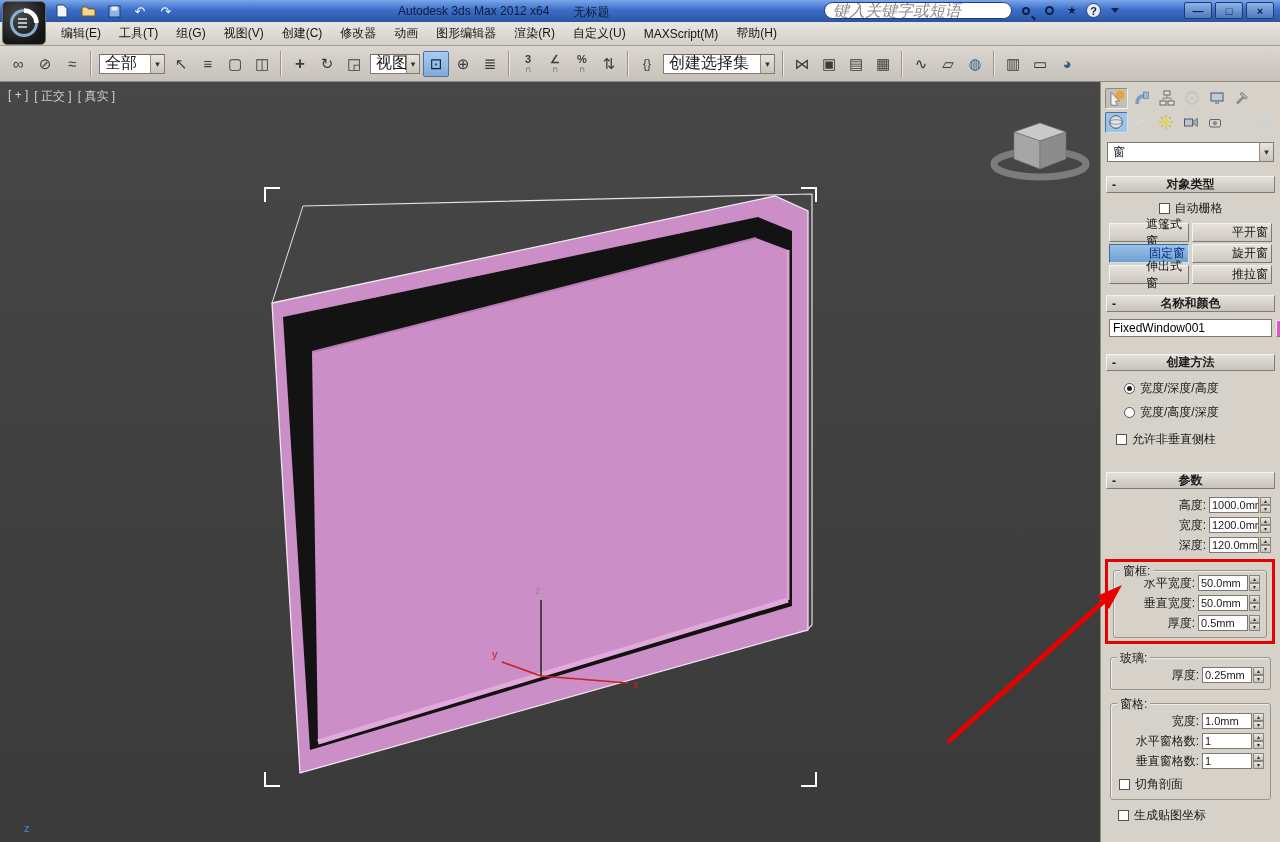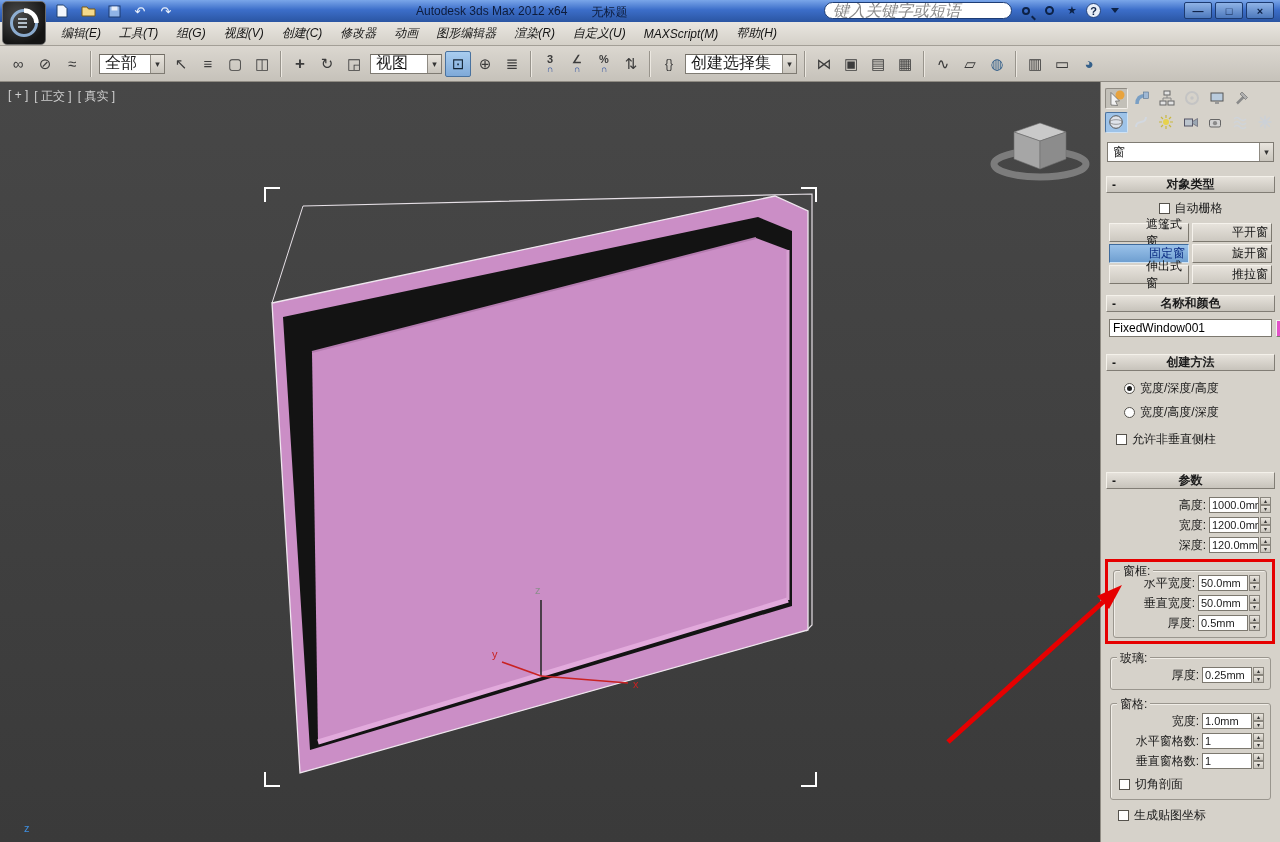--- a/index.html
+++ b/index.html
@@ -9,41 +9,41 @@
 
   
   .titlebar { position:absolute; top:0; left:0; right:0; height:22px;
     background:linear-gradient(180deg,#7aa6e9 0%,#3c6ec9 45%,#2a55a2 100%); z-index:20; }
   .logo { position:absolute; top:1px; left:2px; width:44px; height:44px; z-index:30;
     background:radial-gradient(circle at 35% 30%, #4a4a4a, #141414 75%);
     border:1px solid #6b6b6b; border-radius:5px; display:flex; align-items:center; justify-content:center; }
   .qat { position:absolute; left:52px; top:2px; display:flex; gap:6px; align-items:center; height:18px; }
   .qbtn { width:20px; height:18px; display:flex; align-items:center; justify-content:center;
     color:#eef4fd; font-size:13px; border-radius:2px; }
-  .title-text { position:absolute; left:398px; top:4px; display:flex; gap:24px; color:#0e1c3a; font-size:12px;margin-left:18px; }
+  .title-text { position:absolute; left:398px; top:4px; display:flex; gap:24px; color:#0e1c3a; font-size:12px; }
   .infocenter { position:absolute; left:824px; top:2px; display:flex; align-items:center; gap:5px; }
   .icsearch { width:188px; height:17px; border:1px solid #1e3d75; border-radius:9px; padding:0 8px;
     font-size:16px; font-style:italic; color:#333; background:#fff; outline:none; }
   .icsearch::placeholder { color:#8a8a8a; font-style:italic; }
   .icbtn { width:18px; height:16px; display:flex; align-items:center; justify-content:center;
     color:#0d2246; font-size:11px; }
   .icbtn.help { background:#e8eef8; border:1px solid #24437c; border-radius:50%; width:15px; height:15px; font-weight:bold; }
   .mag { width:8px; height:8px; border:2px solid #0d2246; border-radius:50%; position:relative; display:inline-block; }
   .mag::after { content:""; position:absolute; width:5px; height:2px; background:#0d2246; transform:rotate(45deg); left:7px; top:8px; }
   .sat { width:9px; height:9px; border:2px solid #0d2246; border-radius:50%; display:inline-block; }
   .carrow2 { width:0; height:0; border-left:4px solid transparent; border-right:4px solid transparent; border-top:5px solid #0d2246; display:inline-block; }
   .winbtns { position:absolute; right:6px; top:2px; display:flex; gap:3px; }
   .wbtn { width:28px; height:17px; background:linear-gradient(#8fb3e6,#4d79bd); border:1px solid #1d3b70;
     border-radius:2px; display:flex; align-items:center; justify-content:center; color:#0c1f44; font-size:11px; font-weight:bold; }
 
   
   .menubar { position:absolute; top:22px; left:0; right:0; height:24px;
     background:linear-gradient(#e9e6e0,#d4d0c8); border-bottom:1px solid #a39f97;
     display:flex; align-items:center; padding-left:52px; z-index:10; }
-  .menu-item { padding:4px 9px; color:#141414; white-space:nowrap;font-style:italic; }
+  .menu-item { padding:4px 9px; color:#141414; white-space:nowrap; }
 
   
   .toolbar { position:absolute; top:46px; left:0; right:0; height:36px;
     background:linear-gradient(#dbd7d0,#c6c2ba); border-bottom:1px solid #8f8b83;
     display:flex; align-items:center; padding:0 5px; gap:1px; z-index:10; }
   .tbtn { min-width:26px; height:26px; display:flex; align-items:center; justify-content:center;
     color:#3b3b3b; font-size:15px; border:1px solid transparent; border-radius:2px; position:relative; }
   .tbtn.active { background:linear-gradient(#a9cdf0,#7fa9d8); border:1px solid #49729f; color:#123; }
   .tsep { width:2px; height:26px; border-left:1px solid #98948c; border-right:1px solid #ece8e1; margin:0 4px; }
   .tcombo { height:20px; background:#fff; border:1px solid #7f7b73;
@@ -193,21 +193,21 @@
       <span class="carrow"></span>
     </div>
     <span class="tbtn">↖</span>
     <span class="tbtn">≡</span>
     <span class="tbtn">▢</span>
     <span class="tbtn">◫</span>
     <span class="tsep"></span>
     <span class="tbtn" style="font-weight:bold;font-size:17px">+</span>
     <span class="tbtn">↻</span>
     <span class="tbtn">◲</span>
-    <div class="tcombo" style="width:72px">
+    <div class="tcombo" style="width:50px">
       <span class="cval">视图</span>
       <span class="carrow"></span>
     </div>
     <span class="tbtn active">⊡</span>
     <span class="tbtn">⊕</span>
     <span class="tbtn">≣</span>
     <span class="tsep"></span>
     <span class="tbtn snapbtn">
       <i class="snapn">3</i>
       <i class="snapm">∩</i>

